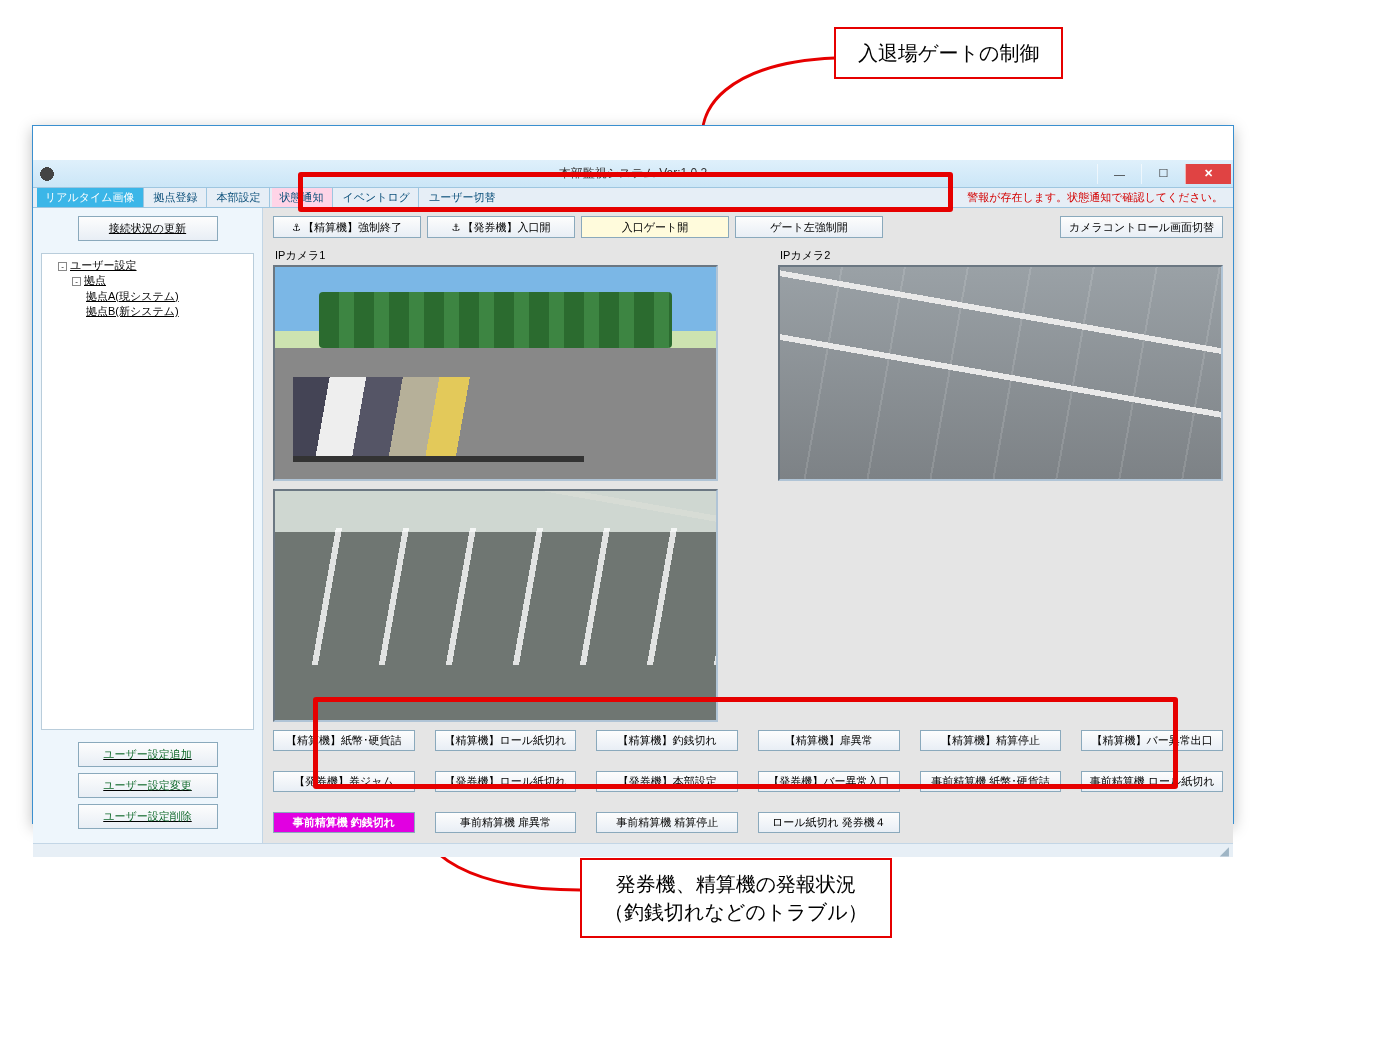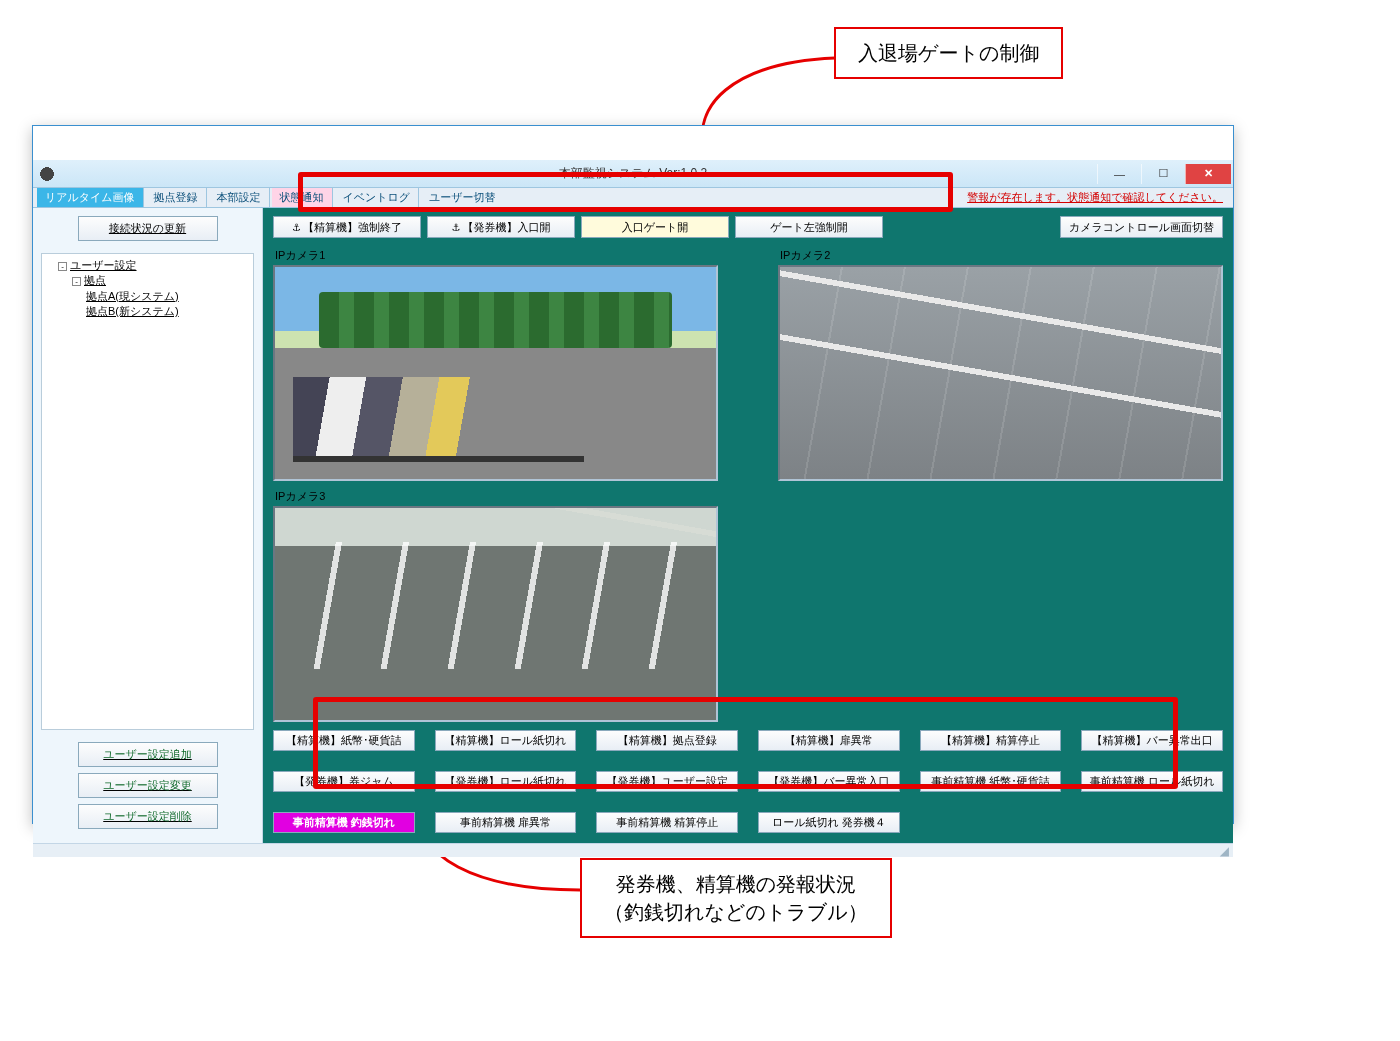--- a/index.html
+++ b/index.html
@@ -61,21 +61,21 @@
   }
   .win-btn.close { background:#e04343; color:#fff; width:46px; height:20px; margin-right:2px;}
   .win-btn, .win-btn.close { border-left:1px solid rgba(255,255,255,.6);}
   .win-btn.min::before{content:"—";}
   .win-btn.max::before{content:"☐";}
   .win-btn.close::before{content:"✕"; font-weight:bold;}
 
   .app-body {
     display:flex; flex-direction:column;
     height: calc(100% - 28px);
-    background:#0f766e;
+    background:#e5e5e5;
   }
 
   
   .tabbar {
     display:flex; align-items:center;
     height:20px;
     background:#e6eef6;
     border-bottom:1px solid #9ec6e0;
     padding-left:4px;
     gap:2px;
@@ -83,21 +83,21 @@
   .tab {
     padding:2px 8px;
     font-size:11px;
     border-right:1px solid #9ec6e0;
     color:#0a4f7a;
     cursor:pointer;
   }
   .tab:last-of-type{border-right:none;}
   .tab.active { background:#3bb6e8; color:#fff; }
   .tab.notice { background:#ffd4e7; }
-  .alert-text { margin-left:auto; margin-right:10px; color:#d40000; font-size:11px;text-decoration:underline;}
+  .alert-text { margin-left:auto; margin-right:10px; color:#d40000; font-size:11px;}
 
   
   .main { flex:1; display:flex; min-height:0;}
   .sidebar { width:230px; display:flex; flex-direction:column; border-right:1px solid #c3d6e6; background:#eef6fc;text-decoration:underline;}
   .side-top { padding:8px 8px 4px; }
   .btn {
     border:1px solid #8aa9bc;
     background:linear-gradient(#fdfdfd,#e8eef5);
     font-size:11px; padding:4px 8px;
     cursor:pointer;
@@ -314,35 +314,34 @@
         <div class="camera-grid">
           <div class="camera-cell">
             <div class="camera-label">IPカメラ1</div>
             <div class="camera-view cam1"></div>
           </div>
           <div class="camera-cell">
             <div class="camera-label">IPカメラ2</div>
             <div class="camera-view cam2"></div>
           </div>
           <div class="camera-cell">
-            <div class="camera-label">IPカメラ3</div>
             <div class="camera-view cam3"></div>
           </div>
         </div>
 
         <div class="status-panel" id="status-panel">
             <div class="status-cell">【精算機】紙幣･硬貨詰</div>
             <div class="status-cell">【精算機】ロール紙切れ</div>
-            <div class="status-cell">【精算機】拠点登録</div>
+            <div class="status-cell">【精算機】釣銭切れ</div>
             <div class="status-cell">【精算機】扉異常</div>
             <div class="status-cell">【精算機】精算停止</div>
             <div class="status-cell">【精算機】バー異常出口</div>
             <div class="status-cell">【発券機】券ジャム</div>
             <div class="status-cell">【発券機】ロール紙切れ</div>
-            <div class="status-cell">【発券機】ユーザー設定</div>
+            <div class="status-cell">【発券機】本部設定</div>
             <div class="status-cell">【発券機】バー異常入口</div>
             <div class="status-cell">事前精算機  紙幣･硬貨詰</div>
             <div class="status-cell">事前精算機  ロール紙切れ</div>
             <div class="status-cell alert">事前精算機   釣銭切れ</div>
             <div class="status-cell">事前精算機  扉異常</div>
             <div class="status-cell">事前精算機  精算停止</div>
             <div class="status-cell">ロール紙切れ  発券機４</div>
             <div class="status-cell" style="visibility: hidden;"></div>
             <div class="status-cell" style="visibility: hidden;"></div>
           </div>

